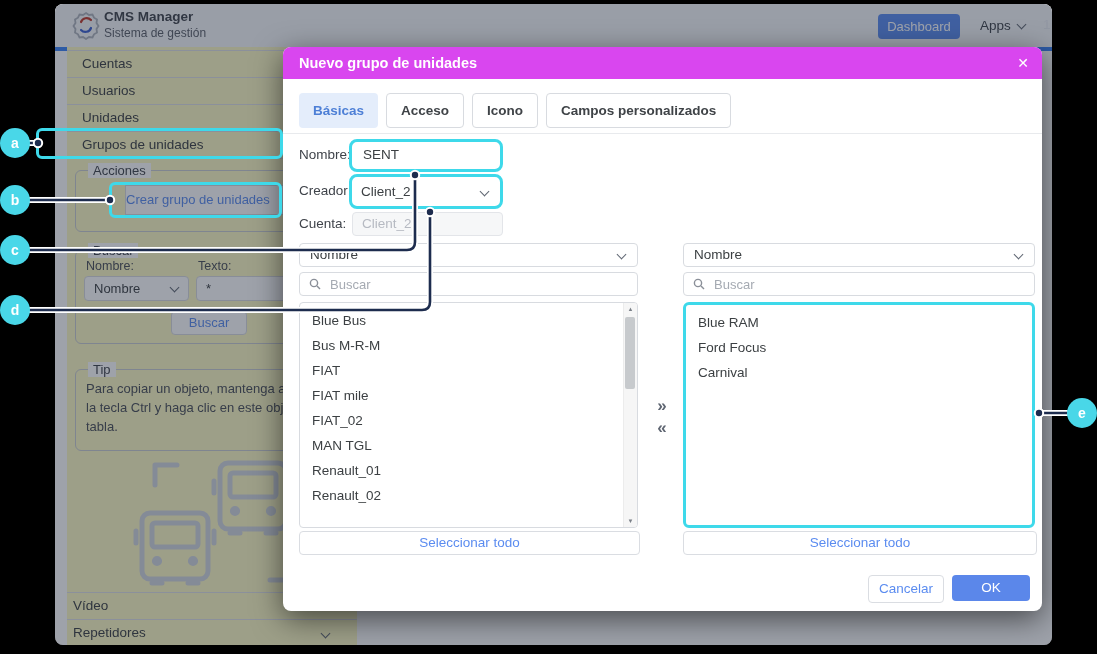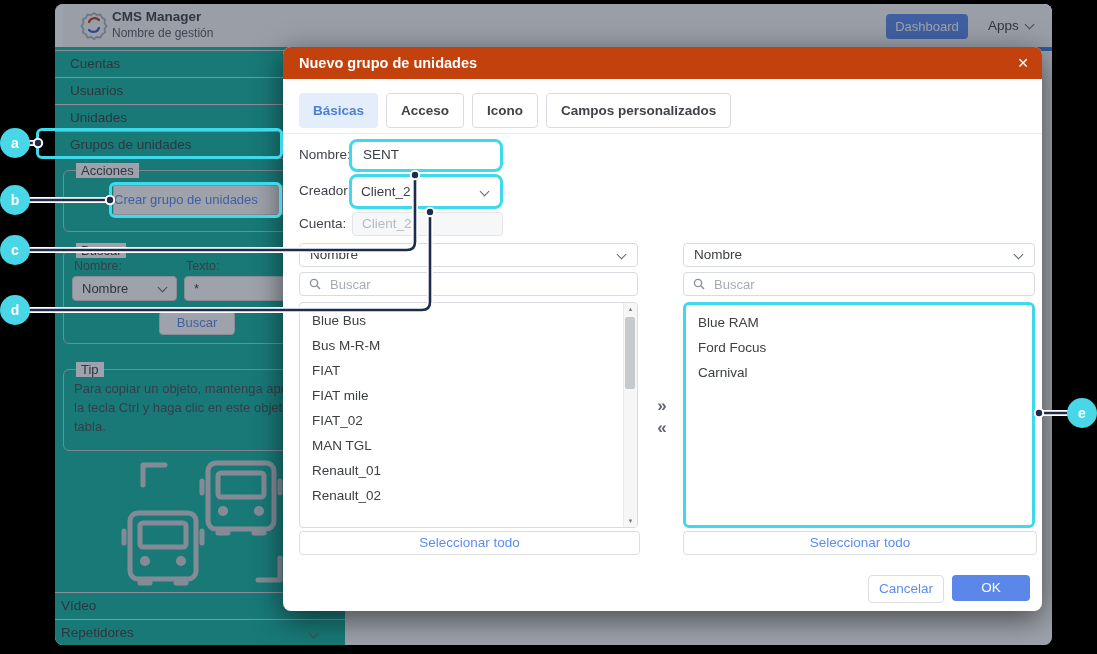--- a/index.html
+++ b/index.html
@@ -1,31 +1,31 @@
 <!DOCTYPE html>
 <html><head>
 <meta charset="utf-8">
 <style>
   html,body{margin:0;padding:0;background:#000;}
   .stage{position:relative;width:1097px;height:654px;background:#000;overflow:hidden;
          font-family:"Liberation Sans",sans-serif;color:#3c4043;}
   
   .window{position:absolute;left:55px;top:4px;width:997px;height:641px;background:#fff;
           border-radius:8px;overflow:hidden;}
-  .appheader{position:absolute;left:8px;top:0;width:997px;height:43px;background:#f7f8fa;
+  .appheader{position:absolute;left:0;top:0;width:997px;height:43px;background:#f7f8fa;
              border-bottom:4px solid #3b82f6;}
   .logo{position:absolute;left:16px;top:6px;width:30px;height:30px;}
   .app-title{position:absolute;left:49px;top:5px;font-size:13.5px;font-weight:bold;color:#3f434a;}
   .app-sub{position:absolute;left:49px;top:22px;font-size:12px;color:#5a5f68;}
   .dash-btn{position:absolute;left:823px;top:10px;width:82px;height:25px;background:#5b8cf0;
             border-radius:4px;color:#fff;font-size:13px;text-align:center;line-height:25px;}
   .apps{position:absolute;left:925px;top:14px;font-size:13.5px;color:#3f434a;}
   .counter{position:absolute;left:988px;top:13px;font-size:13.5px;color:#e8ebf1;}
   
-  .sidebar{position:absolute;left:0;top:43px;width:290px;height:598px;background:#14b8a6;}
+  .sidebar{position:absolute;left:12px;top:43px;width:290px;height:598px;background:#fef9c3;}
   .menu{position:absolute;left:0;top:3px;width:290px;}
   .menu .mrow{height:26px;line-height:26px;padding-left:15px;font-size:13.5px;
               border-bottom:1px solid #dde0e4;}
   .menu .mrow:first-child{border-top:1px solid #dde0e4;}
   .fieldset{position:absolute;left:8px;width:272px;border:1px solid #c8ccd2;border-radius:6px;}
   .legend{position:absolute;top:-8px;left:12px;background:#fff;padding:0 5px;font-size:13px;color:#3f434a;}
   .fs-acciones{top:123px;height:60px;}
   .crear-btn{position:absolute;left:49px;top:14px;width:168px;height:28px;border:1px solid #d8dbe0;
              border-radius:0;color:#5b8cf0;font-size:13px;text-align:left;line-height:28px;background:#fff;}
   .fs-buscar{top:203px;height:92px;}
@@ -47,21 +47,21 @@
   .chev.abs{position:absolute;}
   
   .dim{position:absolute;left:0;top:0;width:997px;height:641px;background:rgba(30,40,58,0.43);z-index:5;}
   
   .hl{position:absolute;border:3px solid #3ed9ea;border-radius:6px;z-index:15;}
   .hl-grupos{left:36px;top:128px;width:241px;height:25px;}
   .hl-crear{left:109px;top:182px;width:167px;height:30px;}
   
   .modal{position:absolute;left:283px;top:47px;width:759px;height:564px;background:#fff;z-index:10;
          border-radius:8px;box-shadow:0 8px 30px rgba(0,0,0,.55);}
-  .mheader{position:absolute;left:0;top:0;width:759px;height:32px;background:#c2410c;
+  .mheader{position:absolute;left:0;top:0;width:759px;height:32px;background:#d946ef;
            border-radius:8px 8px 0 0;}
   .mtitle{position:absolute;left:16px;top:0;line-height:32px;font-size:14.5px;font-weight:bold;color:#fff;}
   .mclose{position:absolute;right:13px;top:0;line-height:32px;font-size:14px;color:#fff;cursor:default;}
   .tabs{position:absolute;left:16px;top:46px;display:flex;gap:8px;}
   .tab{height:33px;line-height:33px;padding:0 14px;font-size:13.5px;font-weight:600;border-radius:4px;
        border:1px solid #d8dbe0;background:#fff;color:#3f4347;}
   .tab.active{border:none;background:#e4edfb;color:#4d7fd6;line-height:35px;height:35px;}
   .tabline{position:absolute;left:0;top:86px;width:759px;height:1px;background:#e8eaed;}
   .mlabel{position:absolute;left:16px;font-size:13.5px;color:#3f434a;}
   .req{color:#e25142;}
@@ -118,21 +118,21 @@
 
     <div class="appheader">
       <svg class="logo" viewBox="0 0 30 30">
         <g fill="none" stroke="#aeb4bd" stroke-width="1.8">
           <path d="M15 3 l3 2 3.5-.5 1.5 3.2 3 1.8-.5 3.5 2 3-2 3 .5 3.5-3 1.8-1.5 3.2-3.5-.5-3 2-3-2-3.5.5-1.5-3.2-3-1.8.5-3.5-2-3 2-3-.5-3.5 3-1.8 1.5-3.2 3.5.5z"></path>
         </g>
         <path d="M10 12 a6 6 0 0 1 10-2" fill="none" stroke="#c0392b" stroke-width="2.2" stroke-linecap="round"></path>
         <path d="M20 18 a6 6 0 0 1 -10 2" fill="none" stroke="#3a5fd0" stroke-width="2.2" stroke-linecap="round"></path>
       </svg>
       <div class="app-title">CMS Manager</div>
-      <div class="app-sub">Nombre de gestión</div>
+      <div class="app-sub">Sistema de gestión</div>
       <div class="dash-btn">Dashboard</div>
       <div class="apps">Apps</div>
       <span class="chev abs" style="left:963px;top:17px"></span>
       <div class="counter">1</div>
     </div>
 
     <div class="sidebar">
       <div class="menu">
           <div class="mrow">Cuentas</div>
           <div class="mrow">Usuarios</div>

